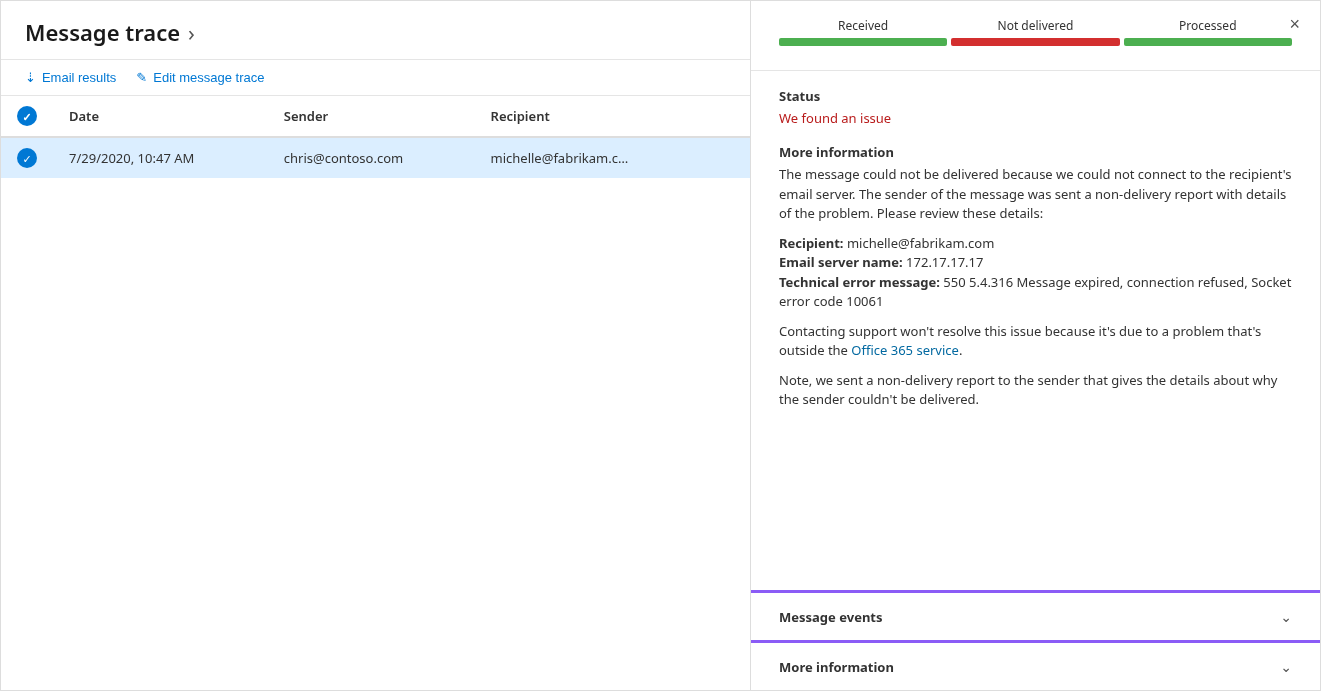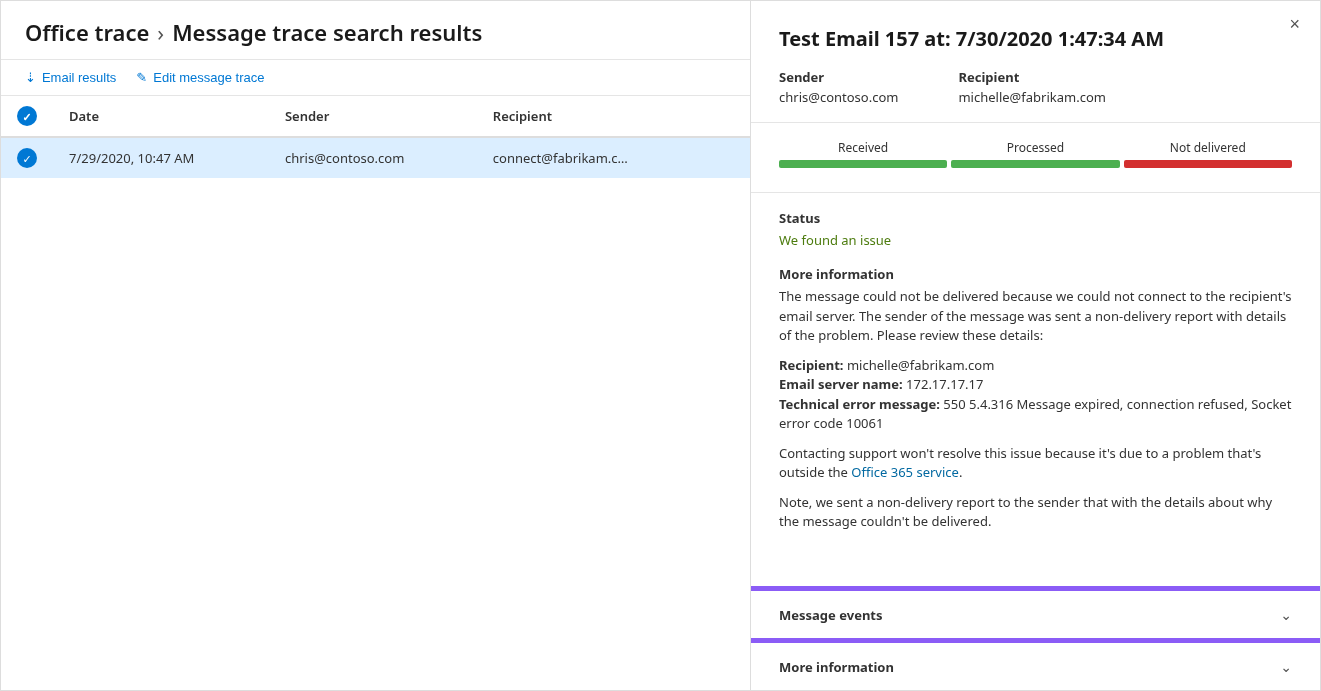--- a/index.html
+++ b/index.html
@@ -211,21 +211,21 @@
       margin-bottom: 16px;
     }
 
     .detail-heading {
       font-weight: 700;
       font-size: 13px;
       margin-bottom: 4px;
     }
 
     .detail-status {
-      color: #4d7c0f;
+      color: #b91c1c;
       font-size: 13px;
     }
 
     .detail-text {
       font-size: 13px;
       color: #333;
       line-height: 1.5;
     }
 
     .detail-text p {
@@ -233,21 +233,21 @@
     }
 
     .detail-text p:last-child { margin-bottom: 0; }
 
     .detail-text strong { font-weight: 700; }
 
     .detail-text a { color: #0369a1; text-decoration: none; }
 
     
     .collapsible-section {
-      border-top: 5px solid #8b5cf6;
+      border-top: 3px solid #8b5cf6;
       padding: 14px 28px;
       display: flex;
       align-items: center;
       justify-content: space-between;
       cursor: pointer;
       text-align: center;
     }
 
     .collapsible-label {
       font-weight: 700;
@@ -258,23 +258,22 @@
       font-size: 14px;
       color: #555;
     }
   </style>
 </head>
 <body>
 
 <div class="left-panel">
   <div class="breadcrumb-area">
     <div class="breadcrumb">
-      <span>Office trace</span>
+      <span>Message trace</span>
       <span class="separator">›</span>
-      <span class="current">Message trace search results</span>
     </div>
   </div>
 
   <div class="toolbar">
     <button class="toolbar-btn">
       <span>⇣</span>
       <span>Email results</span>
     </button>
     <button class="toolbar-btn">
       <span>✎</span>
@@ -295,58 +294,45 @@
           <th></th>
         </tr>
       </thead>
       <tbody>
         <tr class="selected">
           <td>
             <div class="check-icon">✓</div>
           </td>
           <td>7/29/2020, 10:47 AM</td>
           <td>chris@contoso.com</td>
-          <td>connect@fabrikam.c…</td>
+          <td>michelle@fabrikam.c…</td>
           <td></td>
         </tr>
       </tbody>
     </table>
   </div>
 </div>
 
 <div class="right-panel">
   <button class="panel-close">×</button>
 
-  <div class="panel-header">
-    <div class="panel-title">Test Email 157 at: 7/30/2020 1:47:34 AM</div>
-    <div class="sender-recipient-row">
-      <div class="field-group">
-        <div class="field-label">Sender</div>
-        <div class="field-value">chris@contoso.com</div>
-      </div>
-      <div class="field-group">
-        <div class="field-label">Recipient</div>
-        <div class="field-value">michelle@fabrikam.com</div>
-      </div>
-    </div>
-  </div>
 
   <div class="pipeline-container">
     <div class="pipeline-steps">
       <div class="pipeline-step">
         <span class="step-label">Received</span>
         <div class="step-bar green"></div>
       </div>
       <div class="pipeline-step">
+        <span class="step-label">Not delivered</span>
+        <div class="step-bar red"></div>
+      </div>
+      <div class="pipeline-step">
         <span class="step-label">Processed</span>
         <div class="step-bar green"></div>
-      </div>
-      <div class="pipeline-step">
-        <span class="step-label">Not delivered</span>
-        <div class="step-bar red"></div>
       </div>
     </div>
   </div>
 
   <div class="details-section">
     <div class="detail-group">
       <div class="detail-heading">Status</div>
       <div class="detail-status">We found an issue</div>
     </div>
 
@@ -358,21 +344,21 @@
           <strong>Recipient:</strong>
           <span> michelle@fabrikam.com</span><br>
           <strong>Email server name:</strong>
           <span> 172.17.17.17</span><br>
           <strong>Technical error message:</strong>
           <span> 550 5.4.316 Message expired, connection refused, Socket error code 10061</span>
         </p>
         <p>
           <span>Contacting support won't resolve this issue because it's due to a problem that's outside the </span><a href="#">Office 365 service</a><span>.</span>
         </p>
-        <p>Note, we sent a non-delivery report to the sender that with the details about why the message couldn't be delivered.</p>
+        <p>Note, we sent a non-delivery report to the sender that gives the details about why the sender couldn't be delivered.</p>
       </div>
     </div>
   </div>
 
   <div class="collapsible-section">
     <span class="collapsible-label">Message events</span>
     <span class="chevron-icon">⌄</span>
   </div>
 
   <div class="collapsible-section">

